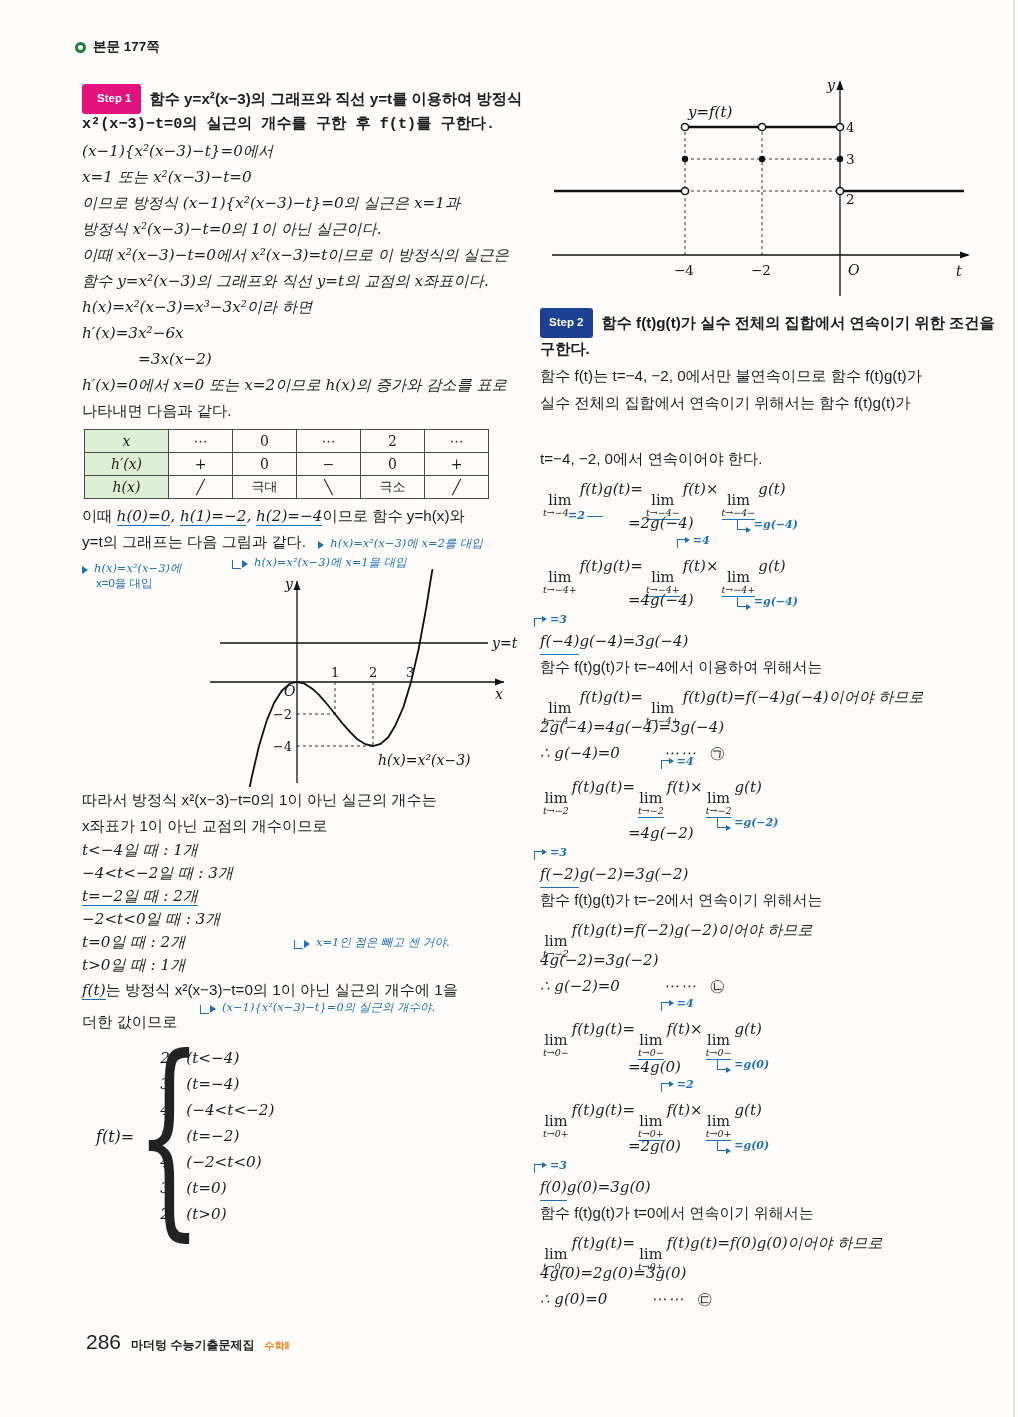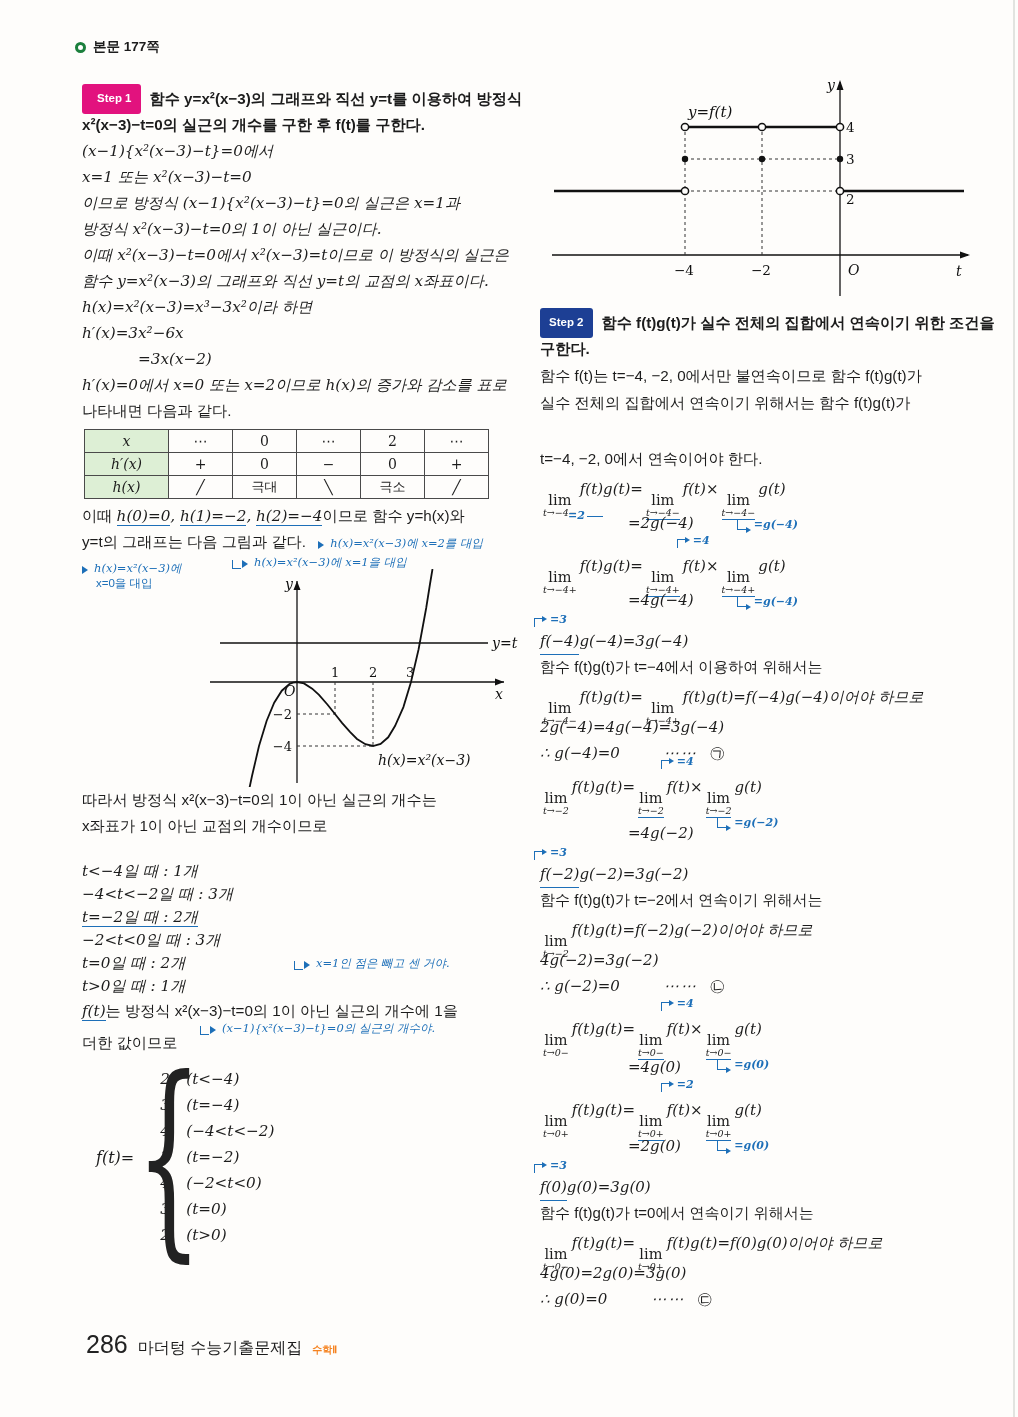--- a/index.html
+++ b/index.html
@@ -52,21 +52,21 @@
   .bnote .ka{font-family:"Liberation Sans",sans-serif;font-style:normal;}
   .abs{position:absolute;}
   .arrR{display:inline-block;width:0;height:0;border:4px solid transparent;border-left:6px solid var(--blue);vertical-align:-2px;margin-right:2px;}
   .elbow{display:inline-block;width:9px;height:9px;border-left:1.4px solid var(--blue);border-bottom:1.4px solid var(--blue);vertical-align:-3px;margin-right:1px;}
 
   
   svg text{font-family:"DejaVu Serif",serif;font-style:italic;fill:#111;}
   svg text.up{font-style:normal;}
 
   
-  .cases{position:relative;margin-top:21px;}
+  .cases{position:relative;}
   .cases .ln{height:23px;line-height:23px;}
 
   
   .pw{display:flex;align-items:center;margin-top:10px;margin-left:14px;}
   .pw .lhs{font-size:16px;}
   .brace{font-family:"DejaVu Serif",serif;font-style:normal;font-size:190px;line-height:182px;
          transform:scale(.55,1.12);transform-origin:center;width:34px;display:inline-block;
          color:#222;font-weight:400;margin:0 -2px 0 -6px;}
   .pw-rows .r{height:26px;line-height:26px;font-size:15.2px;}
   .pw-rows .v{display:inline-block;width:26px;}
@@ -92,41 +92,41 @@
       font-size:11px;font-family:"DejaVu Serif",serif;font-style:italic;line-height:11px;white-space:nowrap;}
   .un .el{width:9px;height:10px;border-left:1.4px solid var(--blue);border-bottom:1.4px solid var(--blue);}
   .un .ah{width:0;height:0;border:3.5px solid transparent;border-left:5px solid var(--blue);margin-bottom:-3px;}
   .pre{position:absolute;left:28px;top:-7px;color:var(--blue);font-size:11px;
        font-family:"DejaVu Serif",serif;font-style:italic;display:flex;align-items:center;}
   .pre .hl{width:16px;border-top:1.3px solid var(--blue);margin-left:2px;}
   .dots{margin:0 12px 0 44px;letter-spacing:2px;}
 
   
   .ftr{position:absolute;left:86px;top:1330px;display:flex;align-items:baseline;gap:10px;}
-  .ftr .no{font-size:25px;font-family:"Liberation Sans",sans-serif;color:#222;}
-  .ftr .bk{font-size:16px;font-weight:400;}
+  .ftr .no{font-size:21px;font-family:"Liberation Sans",sans-serif;color:#222;}
+  .ftr .bk{font-size:12px;font-weight:700;}
   .ftr .sj{font-size:10px;font-weight:700;color:var(--orange);}
 </style>
 </head>
 <body>
 
 <div class="page">
   <div class="page-edge"></div>
 
   <div class="hdr">
     <span class="dot"></span>
     <b>본문 177쪽</b>
   </div>
 
   <div class="col-l">
 
     <div class="ln k bold" style="height:27px;line-height:27px;">
       <span class="badge s1">Step 1</span><span>함수 y=x²(x−3)의 그래프와 직선 y=t를 이용하여 방정식</span>
     </div>
-    <div class="ln k bold" style="height:27px;line-height:27px;">x²(x−3)−t=0의 실근의 개수를 구한 후 f(t)를 구한다.</div>
+    <div class="ln k bold" style="height:27px;line-height:27px;font-family:Liberation Mono, monospace;">x²(x−3)−t=0의 실근의 개수를 구한 후 f(t)를 구한다.</div>
 
     <div class="ln m">(x−1){x²(x−3)−t}=0에서</div>
     <div class="ln m">x=1 또는 x²(x−3)−t=0</div>
     <div class="ln m">이므로 방정식 (x−1){x²(x−3)−t}=0의 실근은 x=1과</div>
     <div class="ln m">방정식 x²(x−3)−t=0의 1이 아닌 실근이다.</div>
     <div class="ln m">이때 x²(x−3)−t=0에서 x²(x−3)=t이므로 이 방정식의 실근은</div>
     <div class="ln m">함수 y=x²(x−3)의 그래프와 직선 y=t의 교점의 x좌표이다.</div>
     <div class="ln m">h(x)=x²(x−3)=x³−3x²이라 하면</div>
     <div class="ln m">h′(x)=3x²−6x</div>
     <div class="ln m indent">=3x(x−2)</div>

